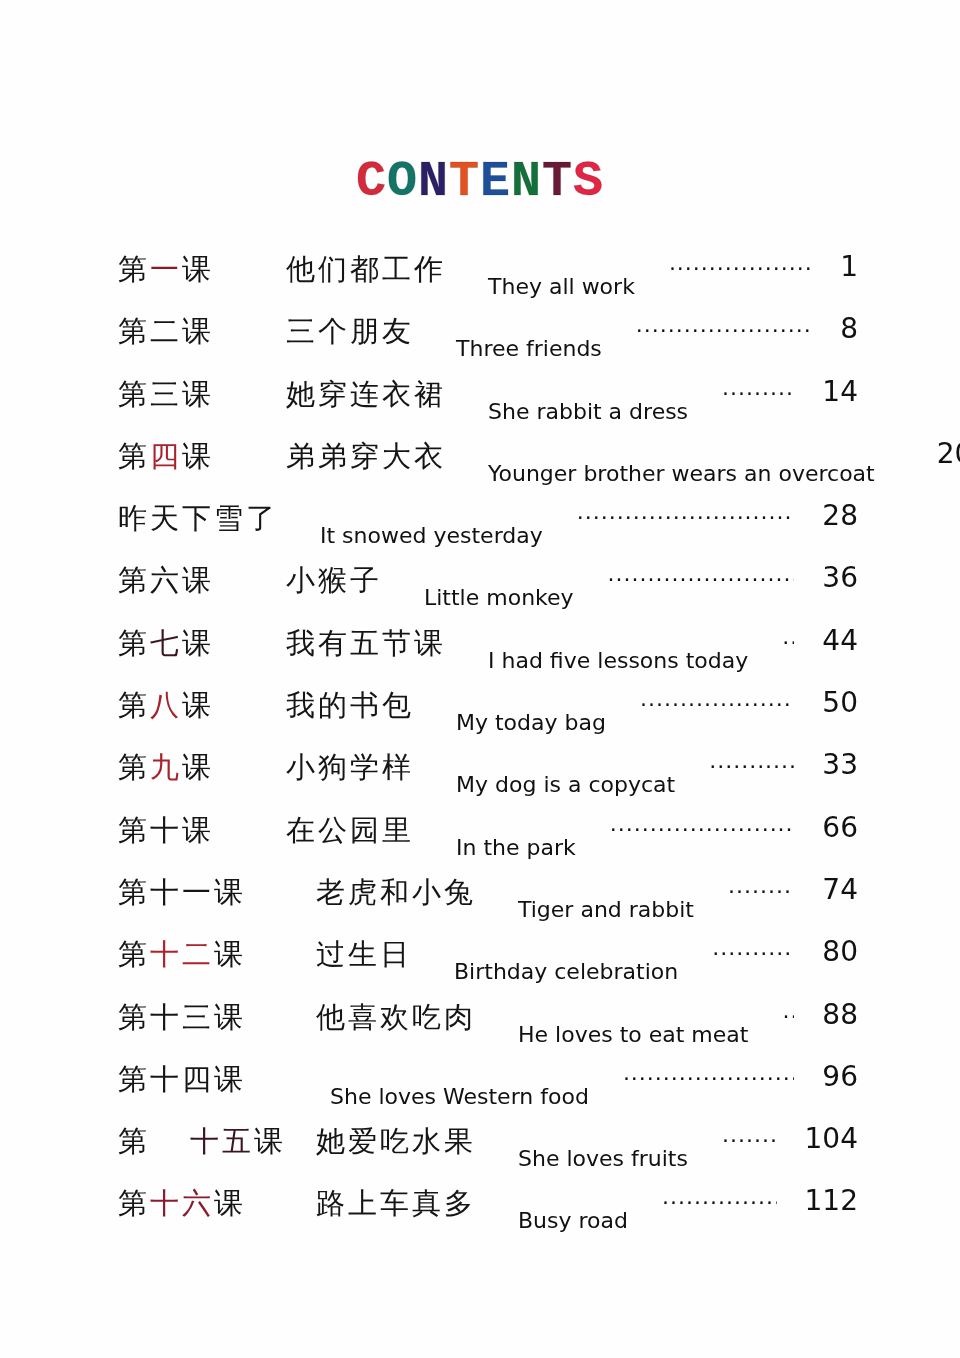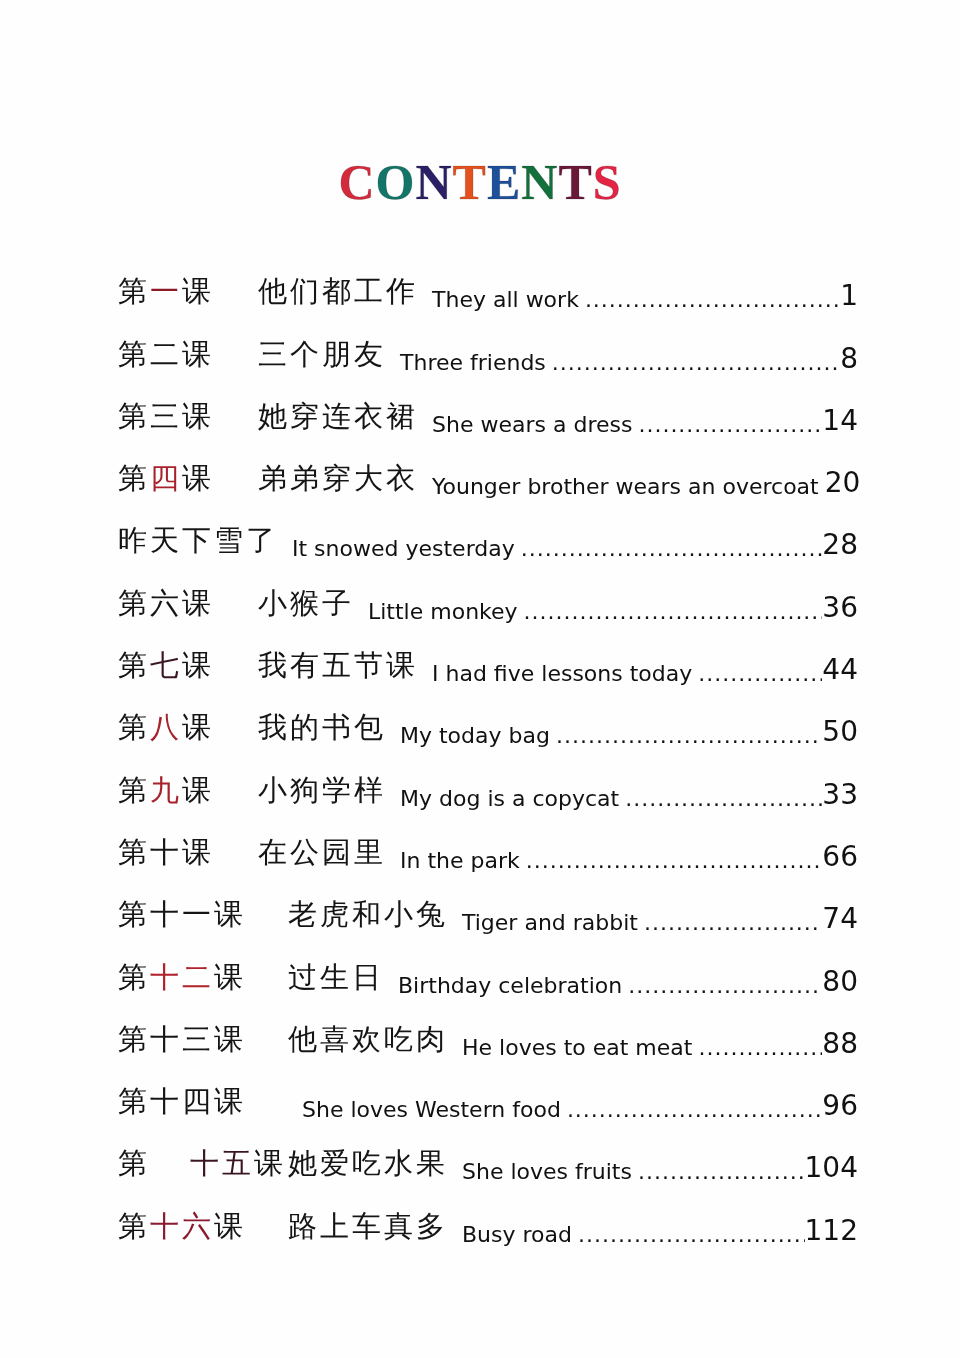--- a/index.html
+++ b/index.html
@@ -8,38 +8,39 @@
       background: #fefefe;
       position: relative;
       overflow: hidden;
       font-family: "DejaVu Sans", sans-serif;
       color: #111;
     }
     .title {
       position: absolute;
       top: 152px; left: 0; width: 960px;
       text-align: center;
-      font-family: Liberation Serif, serif;
+      font-family: Liberation Mono, monospace;
       font-weight: bold;
       font-size: 50px;
       letter-spacing: 1px;
       line-height: 60px;
     }
     .title span { display: inline-block; -webkit-text-stroke: 1px rgba(0,0,0,0.15); }
     .toc {
       position: absolute;
       left: 118px; top: 250px;
       width: 740px;
     }
     .row {
       position: relative;
       height: 62.3px;
       display: flex;
-      align-items: flex-end;
+      align-items: flex-start;
       white-space: nowrap;
+      gap: 28px;
     }
     .lesson {
       font-family: "DejaVu Serif", serif;
       font-size: 29px;
       letter-spacing: 3px;
       flex: 0 0 auto;
       color: #151515;
     }
     .lesson .num { }
     .cn {
@@ -94,21 +95,21 @@
     <div class="row">
       <span class="lesson" style="width:140px"><span>第</span><span class="num" style="color: rgb(21, 21, 21);">二</span><span>课</span></span>
       <span class="cn">三个朋友</span>
       <span class="en">Three friends</span>
       <span class="dots"></span>
       <span class="page">8</span>
     </div>
     <div class="row">
       <span class="lesson" style="width:140px"><span>第</span><span class="num" style="color: rgb(21, 21, 21);">三</span><span>课</span></span>
       <span class="cn">她穿连衣裙</span>
-      <span class="en">She wears a dress</span>
+      <span class="en">She rabbit a dress</span>
       <span class="dots"></span>
       <span class="page">14</span>
     </div>
     <div class="row">
       <span class="lesson" style="width:140px"><span>第</span><span class="num" style="color: rgb(168, 34, 44);">四</span><span>课</span></span>
       <span class="cn">弟弟穿大衣</span>
       <span class="en">Younger brother wears an overcoat</span>
       <span class="dots"></span>
       <span class="page">20</span>
     </div>

